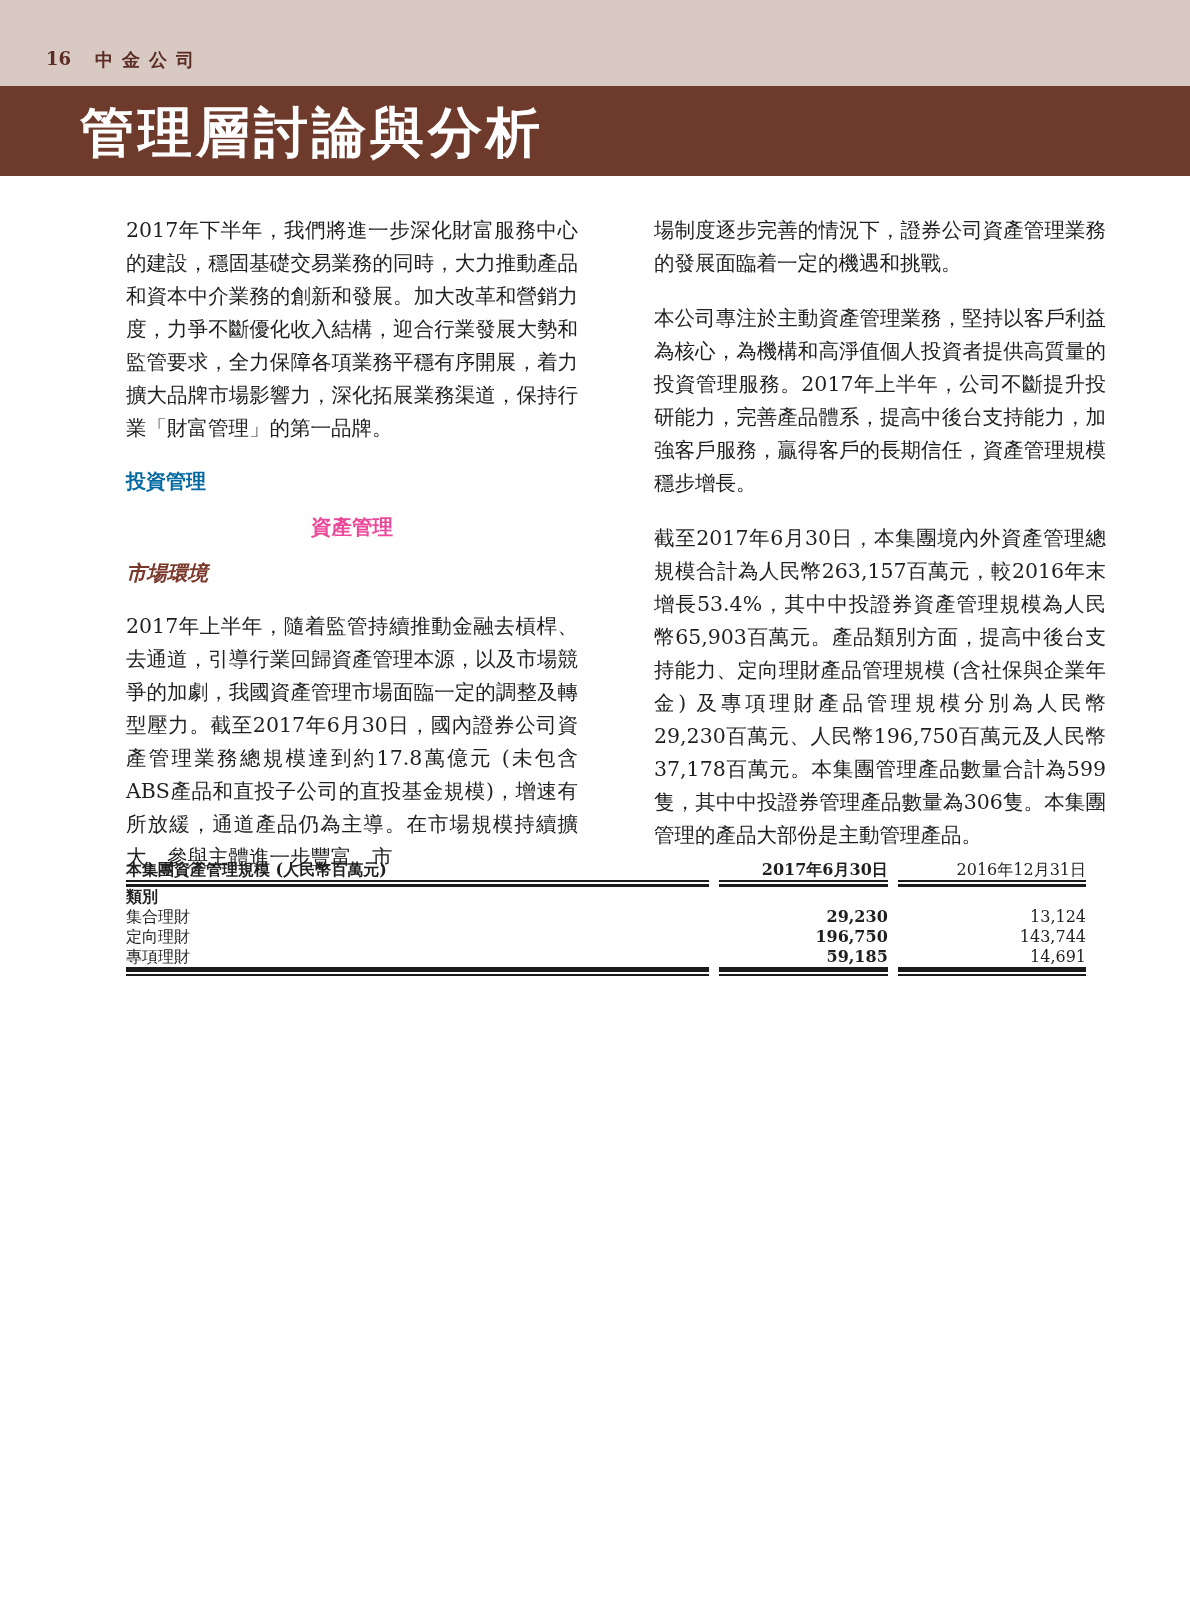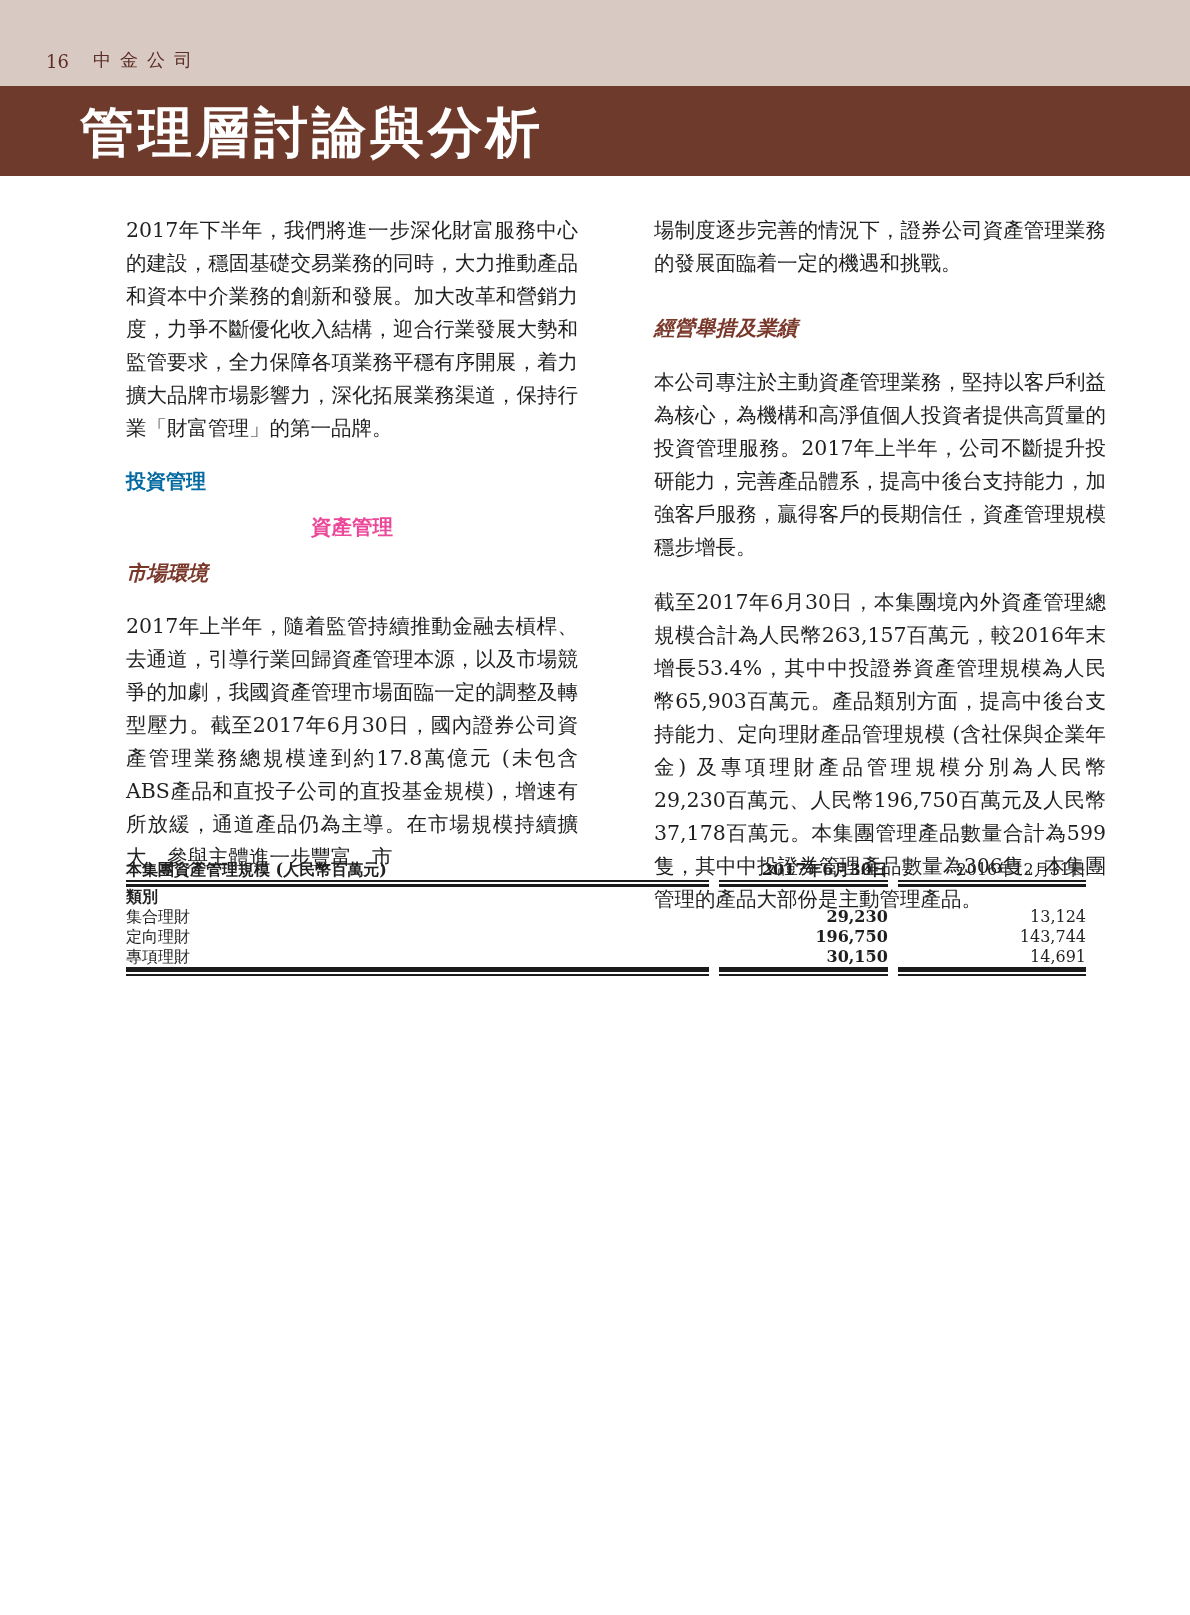--- a/index.html
+++ b/index.html
@@ -12,22 +12,22 @@
     overflow:hidden;
   }
   
   .top-band{
     position:absolute;left:0;top:0;width:1190px;height:86px;
     background:#d8c9c3;
     display:flex;align-items:flex-end;
   }
   .top-band-inner{
     padding:0 0 14px 46px;
-    color:#5c2d24;font-size:18px;font-weight:400;
-    display:flex;align-items:flex-end;gap:24px;
+    color:#5c2d24;font-size:18px;font-weight:700;
+    display:flex;align-items:flex-start;gap:24px;
   }
   .company{letter-spacing:9px;}
   
   .banner{
     position:absolute;left:0;top:86px;width:1190px;height:90px;
     background:#6e3a2c;
     display:flex;align-items:center;
   }
   .banner-title{
     color:#ffffff;font-size:54px;font-weight:700;
@@ -103,21 +103,20 @@
   <div class="col col-left">
     <p class="first">2017年下半年，我們將進一步深化財富服務中心的建設，穩固基礎交易業務的同時，大力推動產品和資本中介業務的創新和發展。加大改革和營銷力度，力爭不斷優化收入結構，迎合行業發展大勢和監管要求，全力保障各項業務平穩有序開展，着力擴大品牌市場影響力，深化拓展業務渠道，保持行業「財富管理」的第一品牌。</p>
     <h2 class="sec">投資管理</h2>
     <h3 class="sec">資產管理</h3>
     <h4 class="sub">市場環境</h4>
     <p>2017年上半年，隨着監管持續推動金融去槓桿、去通道，引導行業回歸資產管理本源，以及市場競爭的加劇，我國資產管理市場面臨一定的調整及轉型壓力。截至2017年6月30日，國內證券公司資產管理業務總規模達到約17.8萬億元 (未包含ABS產品和直投子公司的直投基金規模)，增速有所放緩，通道產品仍為主導。在市場規模持續擴大、參與主體進一步豐富、市</p>
   </div>
 
   <div class="col col-right">
     <p class="first">場制度逐步完善的情況下，證券公司資產管理業務的發展面臨着一定的機遇和挑戰。</p>
-    <h4 class="sub">經營舉措及業績</h4>
     <p>本公司專注於主動資產管理業務，堅持以客戶利益為核心，為機構和高淨值個人投資者提供高質量的投資管理服務。2017年上半年，公司不斷提升投研能力，完善產品體系，提高中後台支持能力，加強客戶服務，贏得客戶的長期信任，資產管理規模穩步增長。</p>
     <p>截至2017年6月30日，本集團境內外資產管理總規模合計為人民幣263,157百萬元，較2016年末增長53.4%，其中中投證券資產管理規模為人民幣65,903百萬元。產品類別方面，提高中後台支持能力、定向理財產品管理規模 (含社保與企業年金) 及專項理財產品管理規模分別為人民幣29,230百萬元、人民幣196,750百萬元及人民幣37,178百萬元。本集團管理產品數量合計為599隻，其中中投證券管理產品數量為306隻。本集團管理的產品大部份是主動管理產品。</p>
   </div>
 
   <div class="aum-table-wrap">
     <table class="aum">
       <colgroup>
         <col style="width:600px">
         <col style="width:170px">
         <col style="width:190px">
@@ -152,21 +151,21 @@
         <td class="num current">29,230</td>
         <td class="num prior">13,124</td>
       </tr>
       <tr class="data">
         <td class="lbl">定向理財</td>
         <td class="num current">196,750</td>
         <td class="num prior">143,744</td>
       </tr>
       <tr class="data">
         <td class="lbl">專項理財</td>
-        <td class="num current">30,150</td>
+        <td class="num current">59,185</td>
         <td class="num prior">14,691</td>
       </tr>
       <tr class="rule-mid">
         <td>
               <div class="r-thin"></div>
             </td>
         <td>
               <div class="r-thin"></div>
             </td>
         <td>

